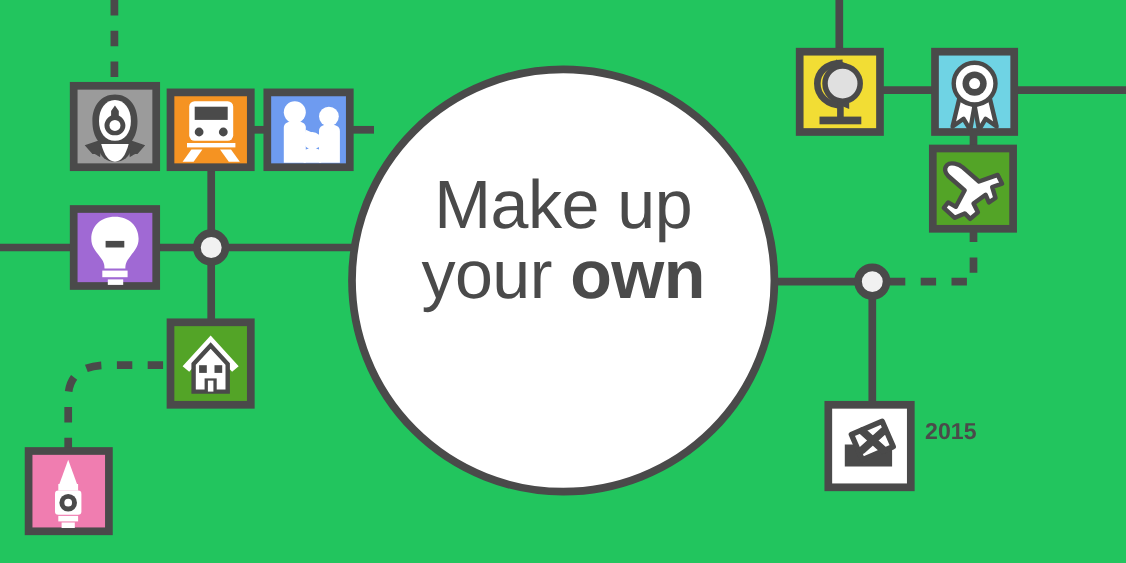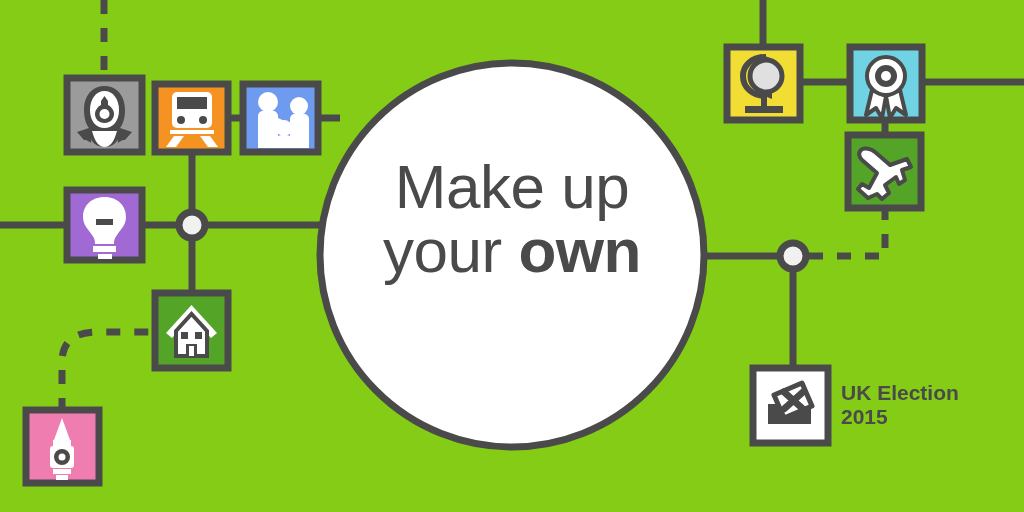--- a/index.html
+++ b/index.html
@@ -10,21 +10,21 @@
   body {
     width: 1024px;
     height: 512px;
     overflow: hidden;
     font-family: "Liberation Sans", sans-serif;
   }
   #stage {
     position: relative;
     width: 1024px;
     height: 512px;
-    background: #84cc16;
+    background: #22c55e;
   }
   #diagram {
     position: absolute;
     top: 0;
     left: 0;
     width: 1024px;
     height: 512px;
   }
   .center-text {
     position: absolute;
@@ -274,17 +274,16 @@
     </g>
 
   </svg>
 
   <div class="center-text">
     <div>Make up</div>
     <div><span>your </span><span class="bold">own</span></div>
   </div>
 
   <div class="brand">
-    <span class="line1">UK Election</span>
     <span class="line2">2015</span>
   </div>
 
 </div>
 
 </body></html>

